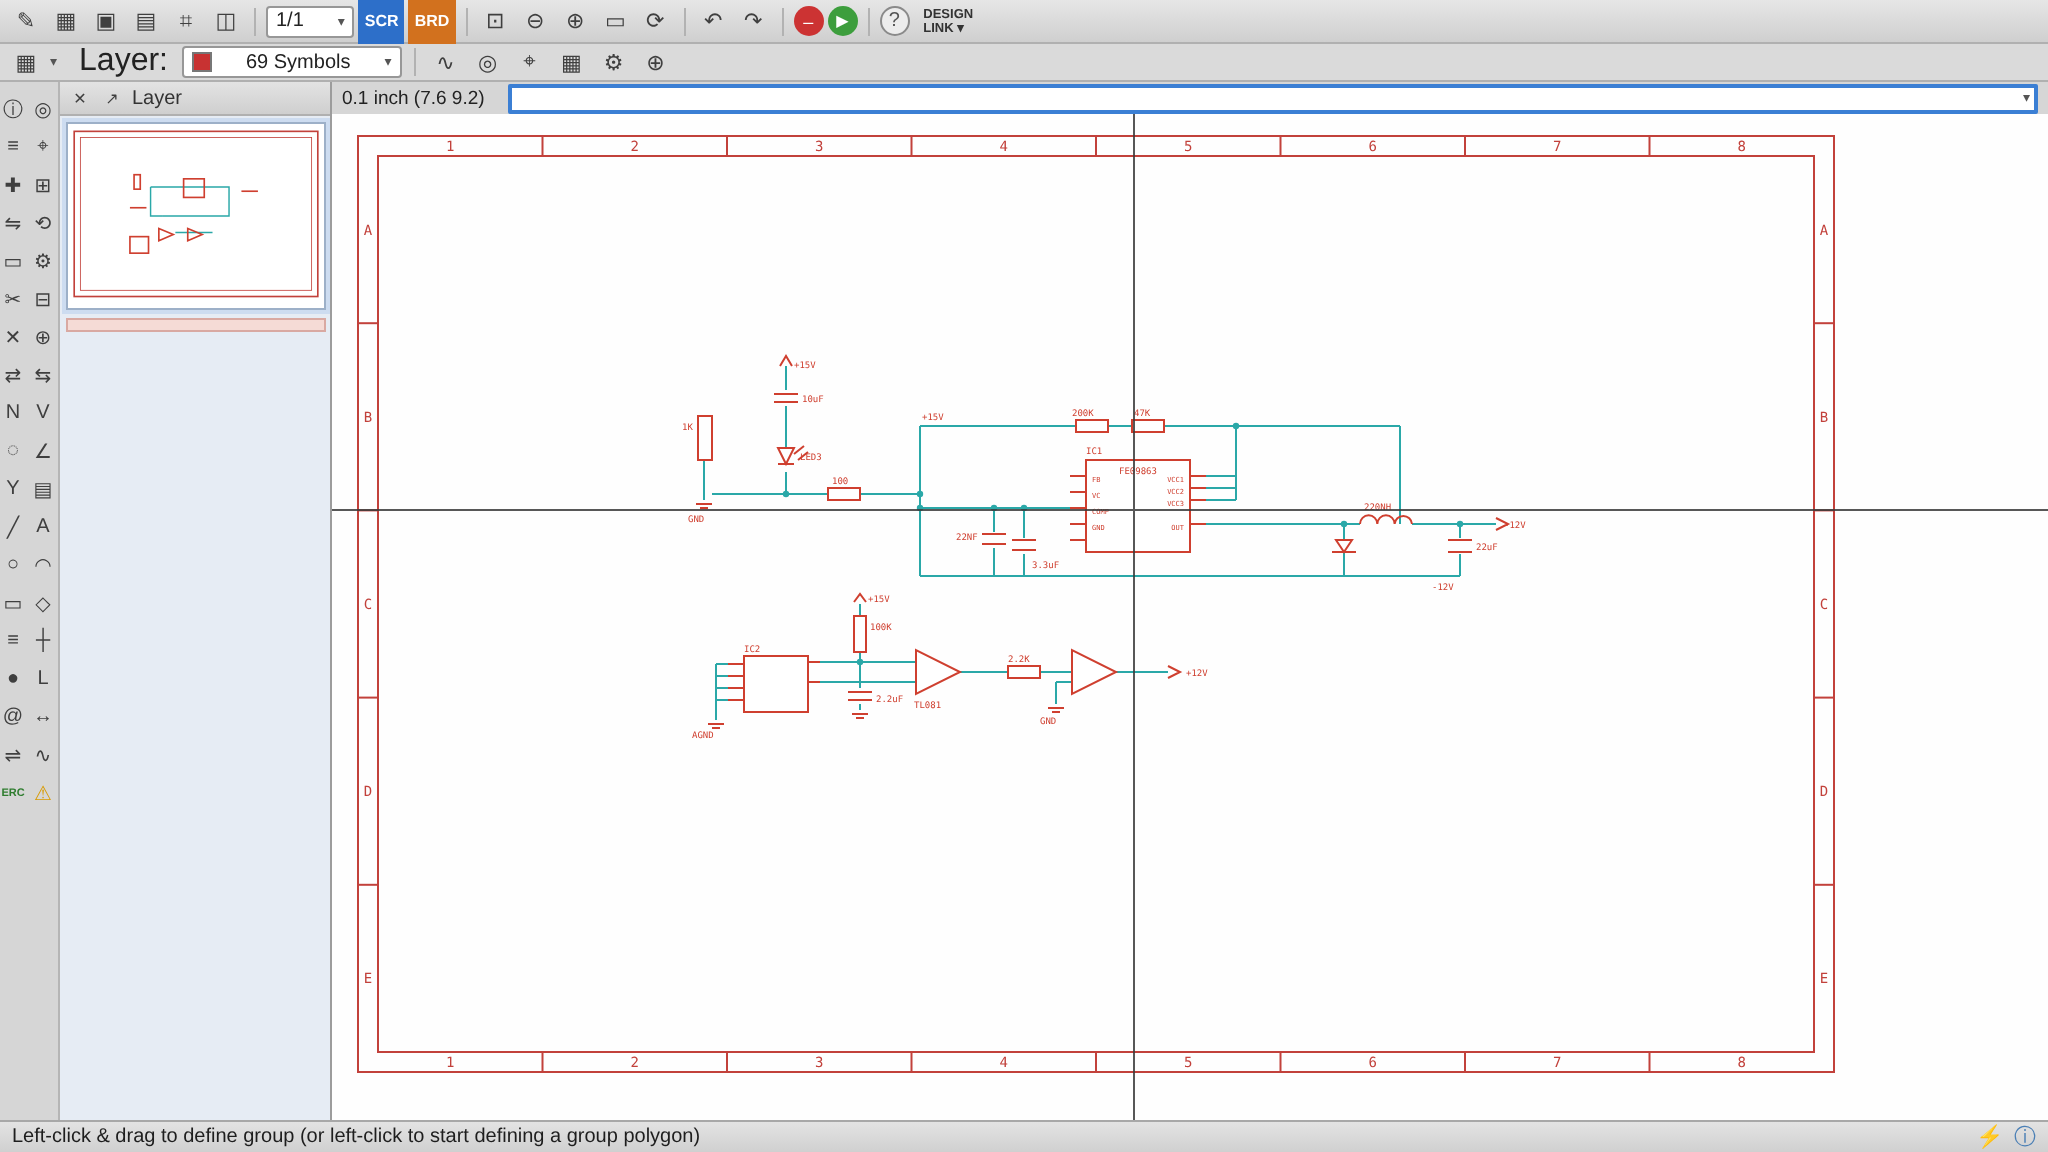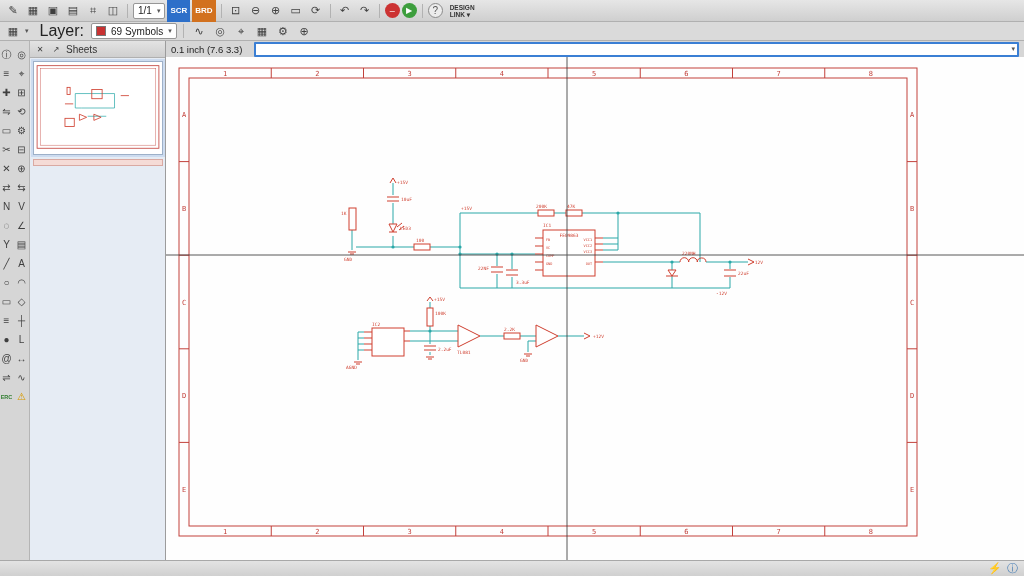--- a/index.html
+++ b/index.html
@@ -4,21 +4,21 @@
 <style>
   *{margin:0;padding:0;box-sizing:border-box}
   html,body{width:1024px;height:576px}
   body{font-family:"Liberation Sans",sans-serif;background:#d6d6d6;position:relative;overflow:hidden;font-size:11px;color:#222}
 
   
   .toolbar-top{position:absolute;left:0;top:0;width:1024px;height:22px;background:linear-gradient(#e6e6e6,#cfcfcf);border-bottom:1px solid #b0b0b0;display:flex;align-items:center;padding:0 4px;gap:2px}
   .toolbar-2{position:absolute;left:0;top:22px;width:1024px;height:19px;background:#dadada;border-bottom:1px solid #b0b0b0;display:flex;align-items:center;padding:0 4px;gap:3px}
   .icon{width:18px;height:16px;display:inline-flex;align-items:center;justify-content:center;font-size:11px;color:#3f3f3f;border-radius:2px;flex:0 0 auto}
   .sep{width:1px;height:14px;background:#b2b2b2;margin:0 3px;flex:0 0 auto}
-  .select{background:#fff;border:1px solid #979797;border-radius:2px;height:16px;display:inline-flex;align-items:center;padding:0 4px;gap:5px;font-size:10px}
+  .select{background:#fff;border:1px solid #979797;border-radius:2px;height:16px;display:inline-flex;align-items:center;padding:0 4px;gap:17px;font-size:10px}
   .chev{font-size:7px;color:#555}
   .btn-scr{background:#2d6fc9;color:#fff;font-size:8px;font-weight:bold;height:32px;padding:0 3px;border-radius:2px;display:flex;align-items:center}
   .btn-brd{background:#d2711e;color:#fff;font-size:8px;font-weight:bold;height:32px;padding:0 3px;border-radius:2px;display:flex;align-items:center}
   .btn-stop{width:15px;height:15px;border-radius:50%;background:#cc3333;color:#fff;font-size:9px;display:flex;align-items:center;justify-content:center}
   .btn-run{width:15px;height:15px;border-radius:50%;background:#3d9e3d;color:#fff;font-size:8px;display:flex;align-items:center;justify-content:center}
   .btn-help{width:15px;height:15px;border-radius:50%;border:1px solid #8a8a8a;color:#555;font-size:10px;display:flex;align-items:center;justify-content:center;background:#ececec}
   .design-link{font-size:6.5px;line-height:7px;color:#333;margin-left:5px;white-space:pre;font-weight:bold}
   .layer-label{font-size:16px;margin:0 4px 0 8px}
   .swatch{width:10px;height:10px;border:1px solid #777;flex:0 0 auto}
 
@@ -108,21 +108,21 @@
       <span class="icon">∿</span>
       <span class="icon">◎</span>
       <span class="icon">⌖</span>
       <span class="icon">▦</span>
       <span class="icon">⚙</span>
       <span class="icon">⊕</span>
     </span>
 </div>
 
 <div class="cmd-row">
-  <span class="coords">0.1 inch (7.6 3.3)</span>
+  <span class="coords">0.1 inch (7.6 9.2)</span>
   <span class="cmd-input-wrap">
     <input class="cmd" value="" style="">
     <span class="cmd-chev">▾</span>
   </span>
 </div>
 
 <div class="tool-palette">
     <span class="icon">ⓘ</span>
     <span class="icon">◎</span>
     <span class="icon">≡</span>
@@ -160,21 +160,21 @@
     <span class="icon">⇌</span>
     <span class="icon">∿</span>
     <span class="icon small-text">ERC</span>
     <span class="icon warn">⚠</span>
   </div>
 
 <div class="sheets-panel">
   <div class="sheets-header">
     <span class="icon">✕</span>
     <span class="icon">↗</span>
-    <span>Sheets</span>
+    <span>Layer</span>
   </div>
   <div class="sheet-thumb">
     <svg viewBox="0 0 124 88">
       <rect x="3" y="3" width="118" height="80" fill="none" stroke="#c2413b" stroke-width="0.8"></rect>
       <rect x="6" y="6" width="112" height="74" fill="none" stroke="#c2413b" stroke-width="0.4"></rect>
       <g stroke="#2aa8a8" fill="none" stroke-width="0.7">
         <polyline points="40,30 78,30 78,44 46,44"></polyline>
         <polyline points="40,30 40,44 46,44"></polyline>
         <polyline points="52,52 70,52"></polyline>
       </g>
@@ -414,16 +414,17 @@
       </g>
 
     <g stroke="#3a3a3a" stroke-width="1" opacity="0.85">
       <line x1="567" y1="57" x2="567" y2="560"></line>
       <line x1="166" y1="255" x2="1024" y2="255"></line>
     </g>
   </svg>
 </div>
 
 <div class="status">
+  <span>Left-click &amp; drag to define group (or left-click to start defining a group polygon)</span>
   <span class="spacer"></span>
   <span class="zap">⚡</span>
   <span class="info">ⓘ</span>
 </div>
 
 </body></html>

